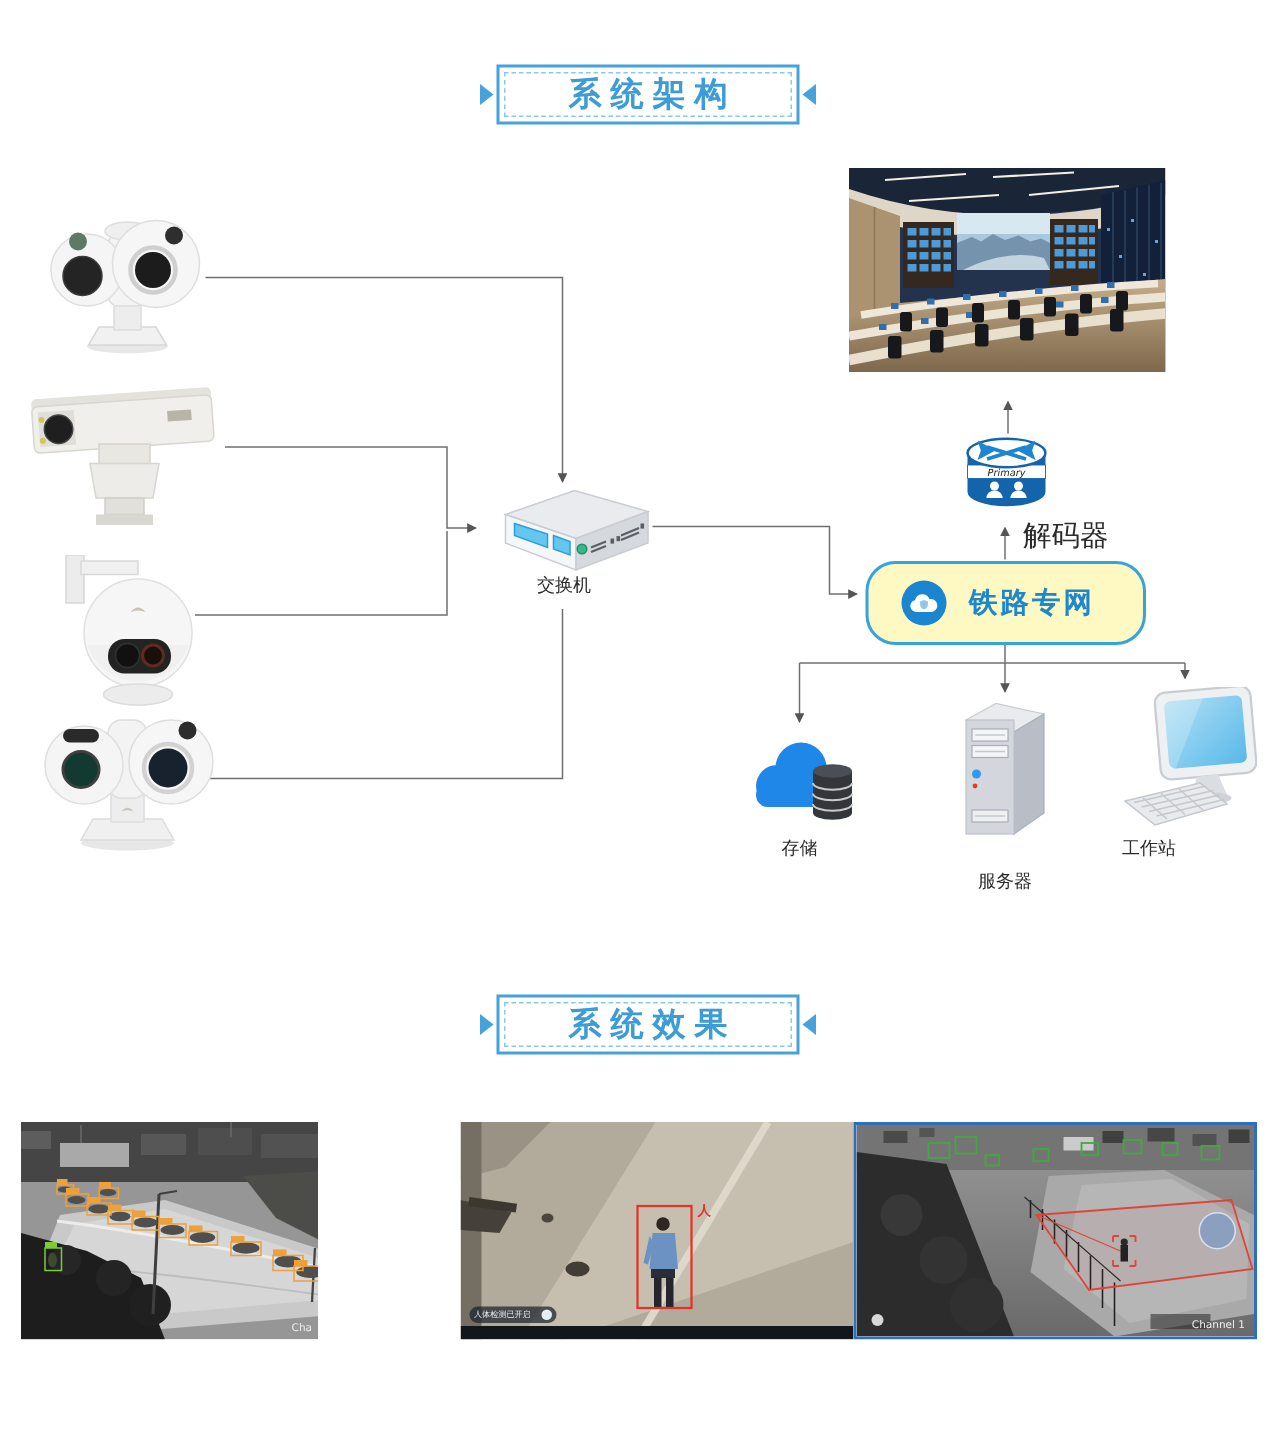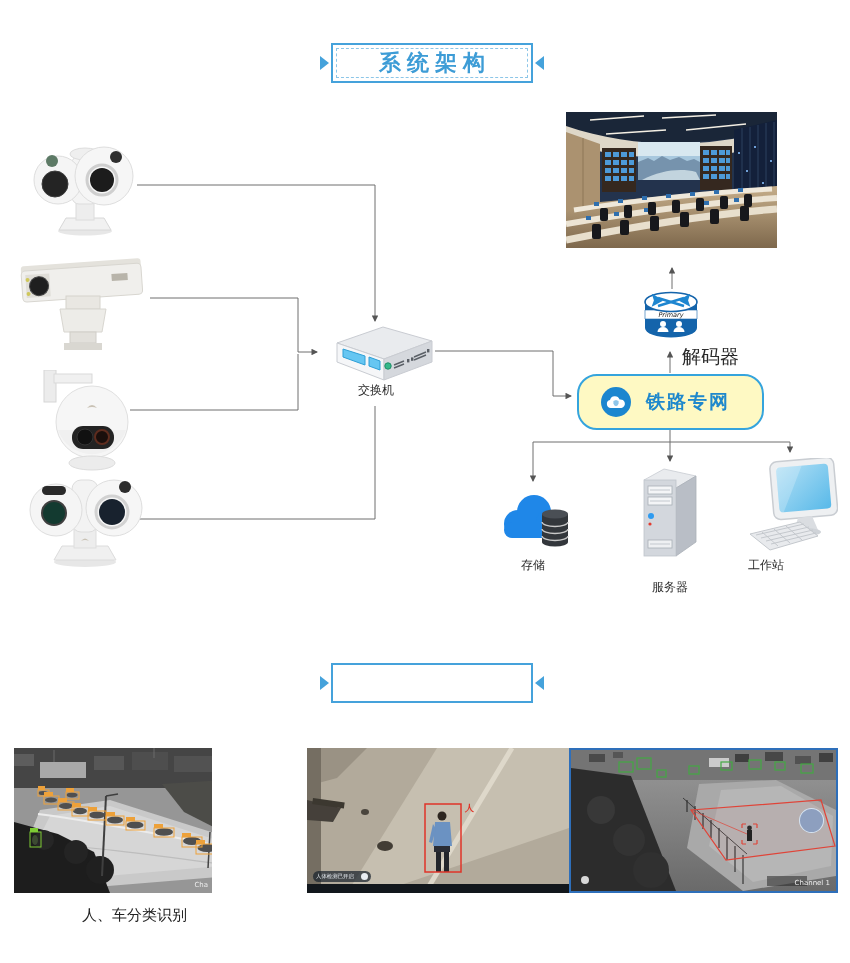--- a/index.html
+++ b/index.html
@@ -369,20 +369,21 @@
         <line x1="14" y1="74" x2="30" y2="88"></line>
           <line x1="26" y1="71" x2="42" y2="85"></line>
           <line x1="38" y1="68" x2="54" y2="82"></line>
       </g>
     </svg>
   </div>
   <div class="node-label" style="left:723px;top:557px;width:86px;">工作站</div>
 
   <div class="title-box" style="left:331px;top:663px;">
     <span class="tri tri-left"></span>
+    <div class="title-inner">系统效果</div>
     <span class="tri tri-right"></span>
   </div>
 
   <div class="scene" style="left:14px;top:748px;width:198px;height:145px;">
     <svg width="241" height="145" viewBox="0 0 241 145">
       <rect width="241" height="145" fill="#969696"></rect>
       <rect x="0" y="0" width="241" height="40" fill="#454545"></rect>
       <g>
         <rect x="0" y="6" width="20" height="12" fill="#5d5d5d"></rect>
         <rect x="26" y="14" width="46" height="16" fill="#a9a9a9"></rect>
@@ -443,21 +444,20 @@
           <rect x="182" y="92" width="9" height="4"></rect>
         <rect x="52" y="40" width="8" height="4"></rect>
           <rect x="24" y="38" width="7" height="4"></rect>
       </g>
       <rect x="16" y="84" width="11" height="15" fill="none" stroke="#7ecb35" stroke-width="1"></rect>
       <rect x="16" y="80" width="8" height="4" fill="#7ecb35"></rect>
       <ellipse cx="21" cy="92" rx="3" ry="5" fill="#3c4a32"></ellipse>
     </svg>
     <span class="ovl wm" style="right:4px;bottom:4px;">Cha</span>
   </div>
-  <div class="caption" style="left:14px;top:906px;width:241px;">人、车分类识别</div>
 
   <div class="scene" style="left:307px;top:748px;width:531px;height:145px;">
 
     <div class="scene" style="left:0;top:0;width:262px;height:145px;">
       <svg width="262" height="145" viewBox="0 0 262 145">
         <rect width="262" height="145" fill="#b2aa9b"></rect>
         <polygon points="130,0 262,0 262,80 70,145 40,145" fill="#c6bfb0"></polygon>
         <line x1="205" y1="0" x2="118" y2="145" stroke="#ded8ca" stroke-width="5"></line>
         <polygon points="0,0 60,0 30,30 0,38" fill="#9a9284"></polygon>
         <rect x="0" y="0" width="14" height="145" fill="#756e62"></rect>

